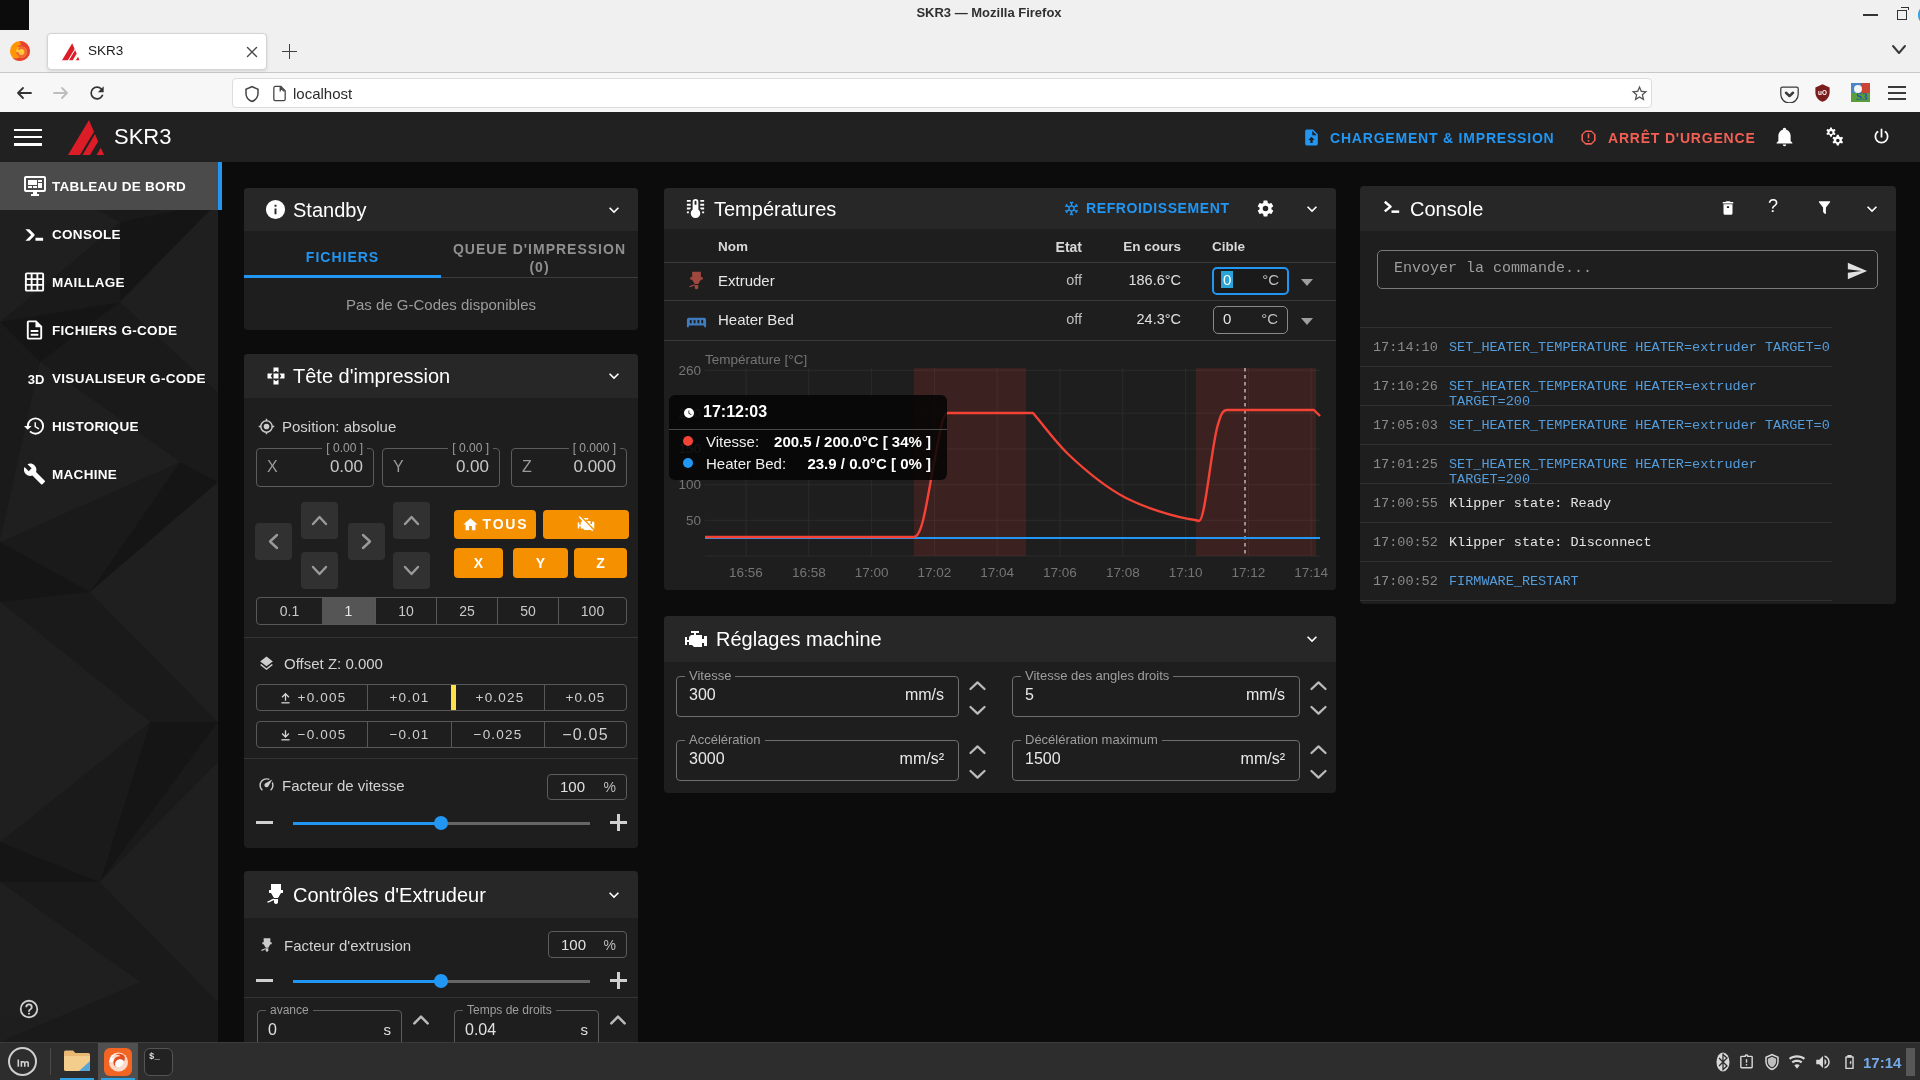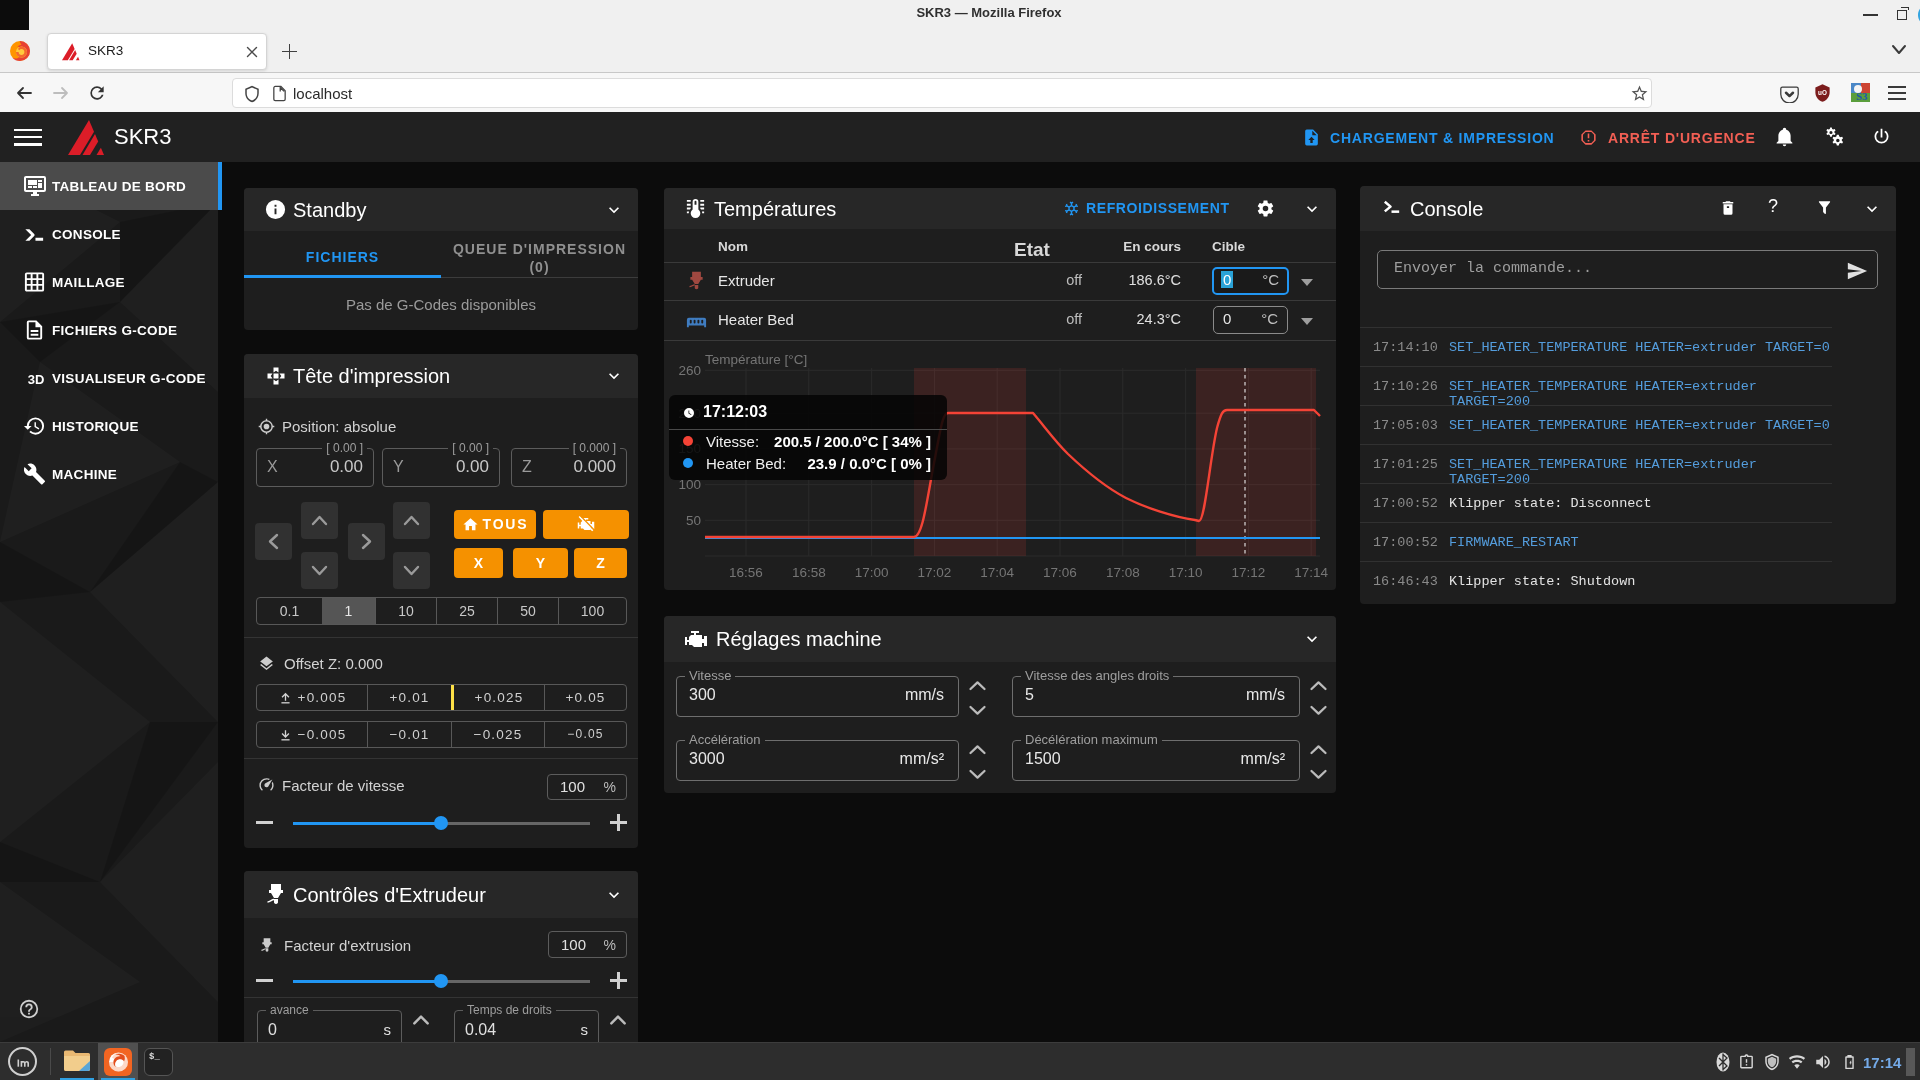--- a/index.html
+++ b/index.html
@@ -314,33 +314,33 @@
       </svg>
     <div class="abs" style="left:40px;top:301px;font-size:15px;color:#d2d2d2;">Offset Z: 0.000</div>
     <div class="abs" style="left:12px;top:330px;width:371px;height:27px;border:1px solid #585858;border-radius:4px;">
       <div class="abs" style="left:0;top:0;width:110px;height:25px;line-height:25px;text-align:center;font-size:13.5px;color:#d0d0d0;letter-spacing:1.2px;"><svg style="vertical-align:-2.5px;margin-right:5px" width="15" height="15" viewBox="0 0 24 24">
             <g stroke="#d4d4d4" stroke-width="2.1" fill="none">
               <path d="M12 17V6M6.5 11.5L12 6l5.5 5.5"></path>
               <path d="M5.5 20.5h13"></path>
             </g>
           </svg>+0.005</div>
       <div class="abs" style="left:110px;top:0;width:84px;height:25px;line-height:25px;text-align:center;font-size:13.5px;color:#d0d0d0;letter-spacing:1.2px;border-left:1px solid #585858;">+0.01</div>
-      <div class="abs" style="left:194px;top:0;width:93px;height:25px;line-height:25px;text-align:center;font-size:13.5px;color:#d0d0d0;letter-spacing:1.2px;border-left:3px solid #fde047;">+0.025</div>
+      <div class="abs" style="left:194px;top:0;width:93px;height:25px;line-height:25px;text-align:center;font-size:13.5px;color:#d0d0d0;letter-spacing:1.2px;border-left:5px solid #fde047;">+0.025</div>
       <div class="abs" style="left:287px;top:0;width:82px;height:25px;line-height:25px;text-align:center;font-size:13.5px;color:#d0d0d0;letter-spacing:1.2px;border-left:1px solid #585858;">+0.05</div>
     </div>
     <div class="abs" style="left:12px;top:367px;width:371px;height:27px;border:1px solid #585858;border-radius:4px;">
       <div class="abs" style="left:0;top:0;width:110px;height:25px;line-height:25px;text-align:center;font-size:13.5px;color:#d0d0d0;letter-spacing:1.2px;"><svg style="vertical-align:-2.5px;margin-right:5px" width="15" height="15" viewBox="0 0 24 24">
             <g stroke="#d4d4d4" stroke-width="2.1" fill="none">
               <path d="M12 5v11M6.5 10.5L12 16l5.5-5.5"></path>
               <path d="M5.5 20.5h13"></path>
             </g>
           </svg>−0.005</div>
       <div class="abs" style="left:110px;top:0;width:84px;height:25px;line-height:25px;text-align:center;font-size:13.5px;color:#d0d0d0;letter-spacing:1.2px;border-left:1px solid #585858;">−0.01</div>
       <div class="abs" style="left:194px;top:0;width:93px;height:25px;line-height:25px;text-align:center;font-size:13.5px;color:#d0d0d0;letter-spacing:1.2px;border-left:1px solid #585858;">−0.025</div>
-      <div class="abs" style="left:287px;top:0;width:82px;height:25px;line-height:25px;text-align:center;font-size:12px;color:#d0d0d0;letter-spacing:1.2px;border-left:1px solid #585858;">−0.05</div>
+      <div class="abs" style="left:287px;top:0;width:82px;height:25px;line-height:25px;text-align:center;font-size:16px;color:#d0d0d0;letter-spacing:1.2px;border-left:1px solid #585858;">−0.05</div>
     </div>
     <div class="divider" style="left:0;top:404px;width:394px;"></div>
     <svg class="abs" style="left:14px;top:422px" width="17" height="17" viewBox="0 0 24 24">
         <path d="M12,16A3,3 0 0,1 9,13C9,11.88 9.61,10.9 10.5,10.39L20.21,4.77L14.68,14.35C14.18,15.33 13.17,16 12,16M12,3C13.81,3 15.5,3.5 16.97,4.32L14.87,5.53C14,5.19 13,5 12,5A8,8 0 0,0 4,13C4,15.21 4.89,17.21 6.34,18.65H6.35C6.74,19.04 6.74,19.67 6.35,20.06C5.96,20.45 5.32,20.45 4.93,20.07V20.07C3.12,18.26 2,15.76 2,13A10,10 0 0,1 12,3M22,13C22,15.76 20.88,18.26 19.07,20.07V20.07C18.68,20.45 18.05,20.45 17.66,20.06C17.27,19.67 17.27,19.04 17.66,18.65V18.65C19.11,17.2 20,15.21 20,13C20,12 19.81,11 19.46,10.1L20.67,8C21.5,9.5 22,11.18 22,13Z" fill="#ccc"></path>
       </svg>
     <div class="abs" style="left:38px;top:423px;font-size:15px;color:#d2d2d2;">Facteur de vitesse</div>
     <div class="fset" style="left:303px;top:420px;width:80px;height:26px;">
       <div class="abs" style="left:12px;top:3px;font-size:15px;color:#e0e0e0;">100</div>
       <div class="abs" style="right:10px;top:4px;font-size:14px;color:#bdbdbd;">%</div>
     </div>
@@ -412,21 +412,21 @@
         </svg>
       <div class="abs" style="left:422px;top:12px;font-size:14px;font-weight:bold;letter-spacing:0.6px;color:#2196f3;">REFROIDISSEMENT</div>
       <svg class="abs" style="left:592px;top:11px" width="19" height="19" viewBox="0 0 24 24">
           <path d="M12,15.5A3.5,3.5 0 0,1 8.5,12A3.5,3.5 0 0,1 12,8.5A3.5,3.5 0 0,1 15.5,12A3.5,3.5 0 0,1 12,15.5M19.43,12.97C19.47,12.65 19.5,12.33 19.5,12C19.5,11.67 19.47,11.34 19.43,11L21.54,9.37C21.73,9.22 21.78,8.95 21.66,8.73L19.66,5.27C19.54,5.05 19.27,4.96 19.05,5.05L16.56,6.05C16.04,5.66 15.5,5.32 14.87,5.07L14.5,2.42C14.46,2.18 14.25,2 14,2H10C9.75,2 9.54,2.18 9.5,2.42L9.13,5.07C8.5,5.32 7.96,5.66 7.44,6.05L4.95,5.05C4.73,4.96 4.46,5.05 4.34,5.27L2.34,8.73C2.21,8.95 2.27,9.22 2.46,9.37L4.57,11C4.53,11.34 4.5,11.67 4.5,12C4.5,12.33 4.53,12.65 4.57,12.97L2.46,14.63C2.27,14.78 2.21,15.05 2.34,15.27L4.34,18.73C4.46,18.95 4.73,19.03 4.95,18.95L7.44,17.94C7.96,18.34 8.5,18.68 9.13,18.93L9.5,21.58C9.54,21.82 9.75,22 10,22H14C14.25,22 14.46,21.82 14.5,21.58L14.87,18.93C15.5,18.67 16.04,18.34 16.56,17.94L19.05,18.95C19.27,19.03 19.54,18.95 19.66,18.73L21.66,15.27C21.78,15.05 21.73,14.78 21.54,14.63L19.43,12.97Z" fill="#fff"></path>
         </svg>
       <svg class="chev" style="right:14px;" width="20" height="20" viewBox="0 0 24 24">
           <path d="M7.41,8.58L12,13.17L16.59,8.58L18,10L12,16L6,10L7.41,8.58Z" fill="#fff"></path>
         </svg>
     </div>
     <div class="abs" style="left:54px;top:51px;font-size:13.5px;font-weight:bold;color:#d8d8d8;">Nom</div>
-    <div class="abs" style="left:350px;top:51px;width:68px;text-align:left;font-size:19px;font-weight:bold;color:#d8d8d8;">Etat</div>
+    <div class="abs" style="left:350px;top:51px;width:68px;text-align:right;font-size:14px;font-weight:bold;color:#d8d8d8;">Etat</div>
     <div class="abs" style="left:440px;top:51px;width:77px;text-align:right;font-size:13.5px;font-weight:bold;color:#d8d8d8;">En cours</div>
     <div class="abs" style="left:548px;top:51px;font-size:13.5px;font-weight:bold;color:#d8d8d8;">Cible</div>
     <div class="divider" style="left:0;top:74px;width:672px;background:#3a3a3a;"></div>
     <svg class="abs" style="left:22px;top:82px" width="21" height="21" viewBox="0 0 24 24">
         <path d="M7,2H17V8H19V11H17L14,16H10L7,11H5V8H7V2M10,17H14V20.5C14,20.5 13.5,22 12,22C10.5,22 10,20.5 10,20.5V17Z" fill="#a04840"></path>
         <path d="M4 19c2.5 0 3.5-2 6-2" stroke="#a04840" stroke-width="1.5" fill="none"></path>
       </svg>
     <div class="abs" style="left:54px;top:84px;font-size:15px;color:#e6e6e6;">Extruder</div>
     <div class="abs" style="left:350px;top:84px;width:68px;text-align:right;font-size:14.5px;color:#bdbdbd;">off</div>
     <div class="abs" style="left:420px;top:84px;width:97px;text-align:right;font-size:14.5px;color:#e0e0e0;">186.6°C</div>
@@ -601,20 +601,24 @@
         </div>
       <div class="crow">
           <span class="cts">17:05:03</span>
           <span class="cmd">SET_HEATER_TEMPERATURE HEATER=extruder TARGET=0</span>
         </div>
       <div class="crow">
           <span class="cts">17:01:25</span>
           <span class="cmd">SET_HEATER_TEMPERATURE HEATER=extruder TARGET=200</span>
         </div>
       <div class="crow">
+          <span class="cts">17:00:55</span>
+          <span class="cst">Klipper state: Ready</span>
+        </div>
+      <div class="crow">
           <span class="cts">17:00:52</span>
           <span class="cst">Klipper state: Disconnect</span>
         </div>
       <div class="crow">
           <span class="cts">17:00:52</span>
           <span class="cmd">FIRMWARE_RESTART</span>
         </div>
       <div class="crow">
           <span class="cts">16:46:43</span>
           <span class="cst">Klipper state: Shutdown</span>

